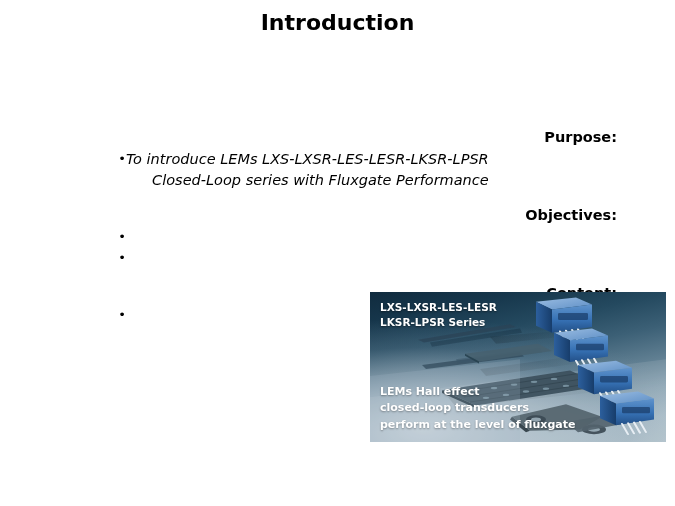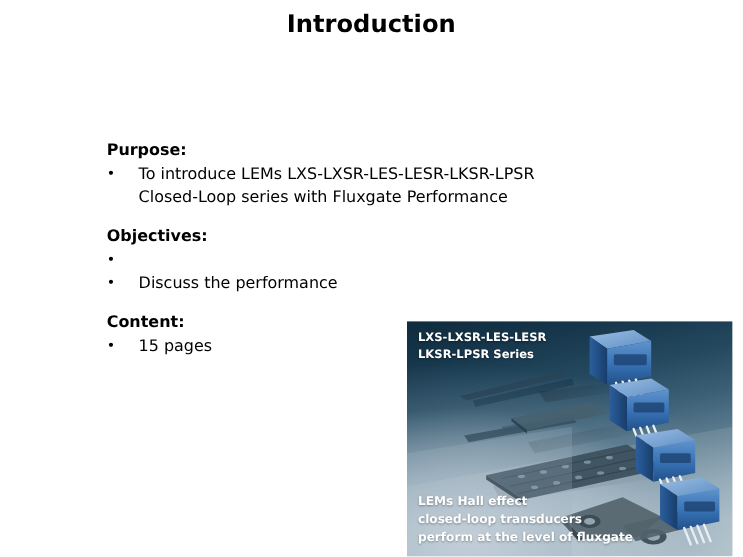--- a/index.html
+++ b/index.html
@@ -28,20 +28,21 @@
     letter-spacing: 0px;
     color: #000000;
   }
 
   
   .body-block {
     position: absolute;
     left: 97px;
     top: 128px;
     width: 520px;
+    text-align: right;
   }
   .section { margin-bottom: 17px; }
   .section-heading {
     font-size: 14.5px;
     font-weight: bold;
     line-height: 19px;
     margin-bottom: 2px;
     color: #000000;
   }
   .bullet-row {
@@ -54,34 +55,35 @@
     flex: 0 0 29px;
     font-size: 13px;
     line-height: 20.5px;
     color: #000000;
   }
   .bullet-text {
     font-size: 14.5px;
     line-height: 20.5px;
     color: #000000;
     white-space: pre-line;
+    font-style: italic;
   }
 
   
   #section-purpose   { margin-bottom: 16px; }
   #section-objectives{ margin-bottom: 16px; }
   #section-content   { margin-bottom: 16px; }
 
   
   .product-image {
     position: absolute;
     left: 370px;
     top: 292px;
     width: 296px;
-    height: 214px;
+    height: 150px;
     overflow: hidden;
   }
   .product-image .bg {
     position: absolute;
     inset: 0;
     background:
       radial-gradient(120% 95% at 18% 92%, rgba(205,215,222,0.96) 0%, rgba(176,192,203,0.82) 28%, rgba(120,145,163,0.25) 58%, rgba(0,0,0,0) 78%),
       linear-gradient(168deg,
         #102b3e 0%,
         #16364b 14%,
@@ -137,29 +139,27 @@
     </div>
   </div>
 
   <div class="section" id="section-objectives">
     <div class="section-heading">Objectives:</div>
     <div class="bullet-row">
       <span class="bullet-mark">•</span>
     </div>
     <div class="bullet-row">
       <span class="bullet-mark">•</span>
-      <span class="bullet-text">Discuss the performance</span>
     </div>
   </div>
 
   <div class="section" id="section-content">
     <div class="section-heading">Content:</div>
     <div class="bullet-row">
       <span class="bullet-mark">•</span>
-      <span class="bullet-text">15 pages</span>
     </div>
   </div>
 
 </div>
 
 <div class="product-image">
   <div class="bg"></div>
 
   <svg class="art" viewBox="0 0 296 214" preserveAspectRatio="none">
     <defs>

